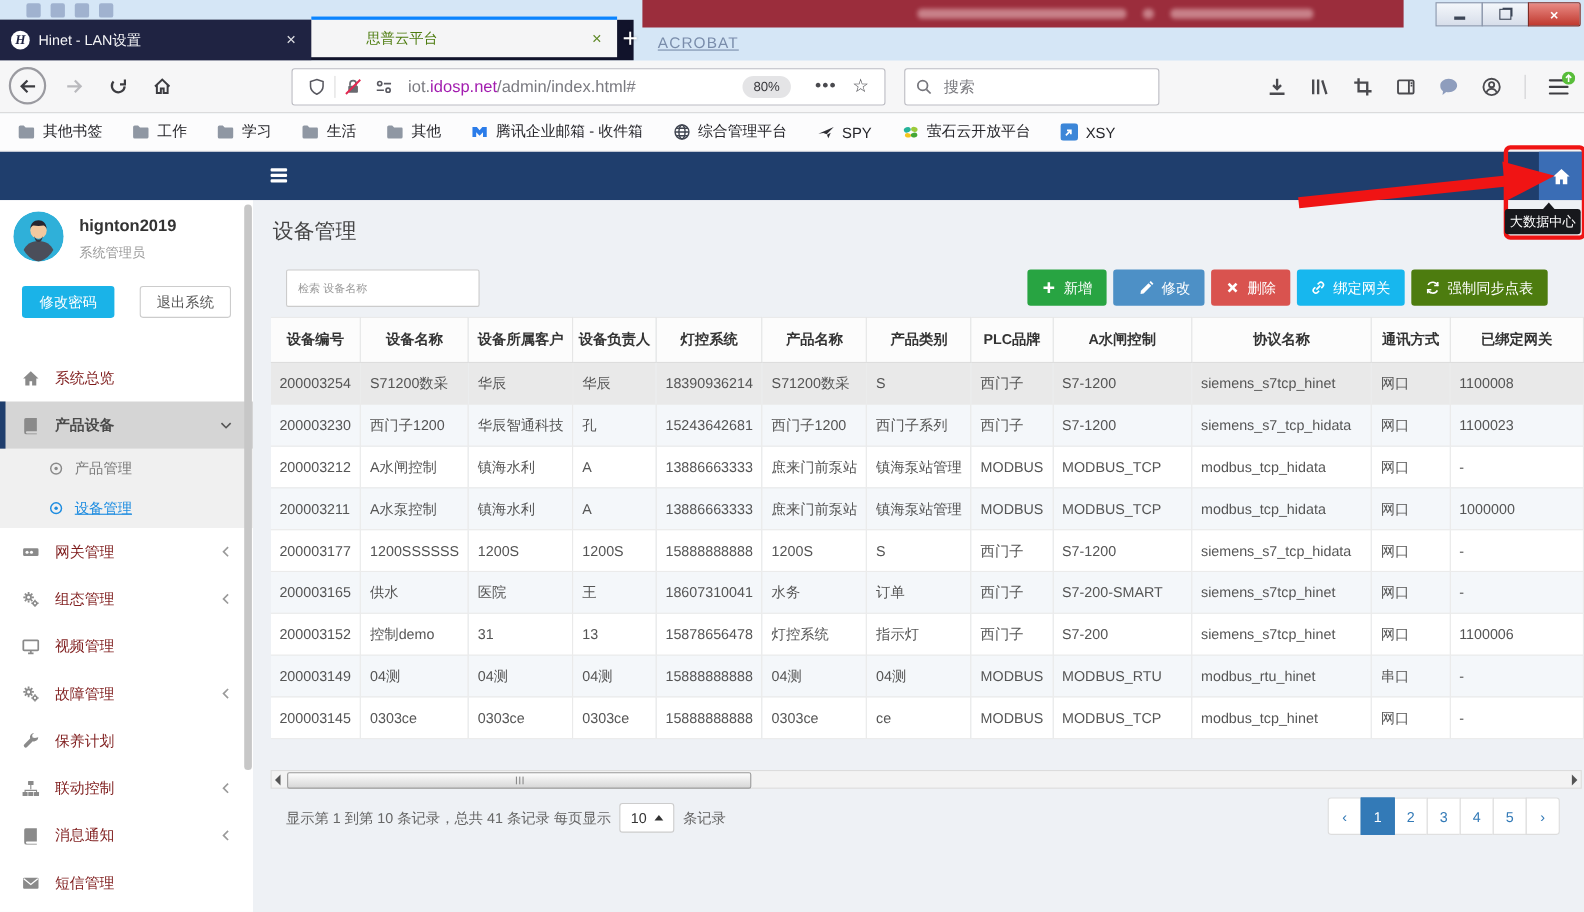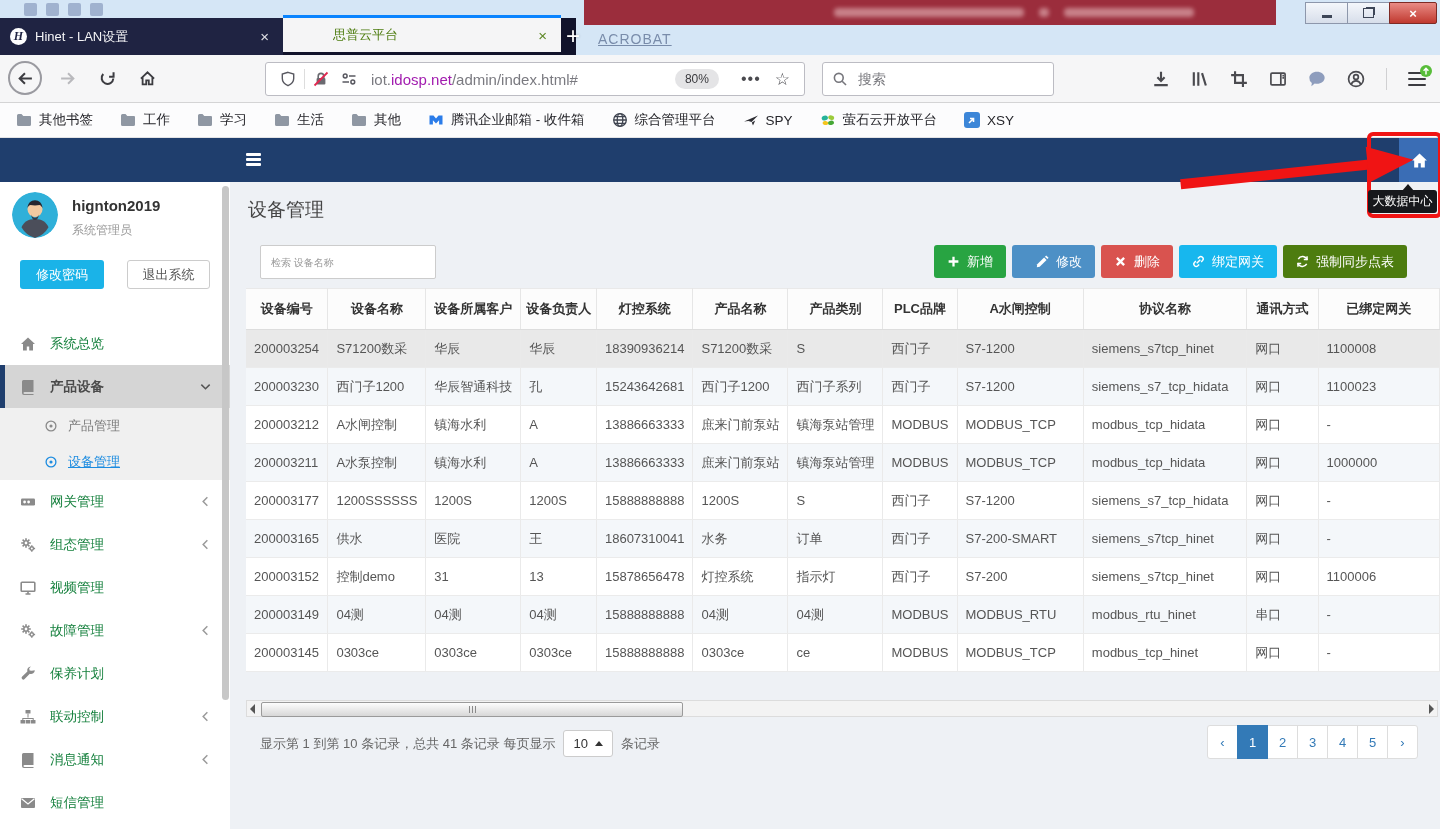--- a/index.html
+++ b/index.html
@@ -72,21 +72,21 @@
   .bigdata .g{width:17px;height:17px;}
 
   .sidebar{position:absolute;left:0;top:44px;width:230px;height:647px;background:#fff;}
   .avatar{position:absolute;left:12px;top:10px;width:46px;height:46px;border-radius:50%;overflow:hidden;}
   .uname{position:absolute;left:72px;top:15px;font-size:15px;font-weight:bold;color:#333;}
   .urole{position:absolute;left:72px;top:40px;font-size:12px;color:#999;}
   .ubtn{position:absolute;top:78px;height:29px;border-radius:3px;font-size:13px;display:flex;align-items:center;justify-content:center;box-sizing:border-box;font-family:inherit;border:none;}
   .ubtn.pwd{left:20px;width:84px;background:#1ab3e8;color:#fff;}
   .ubtn.out{left:127px;width:83px;background:#fff;border:1px solid #ccc;color:#555;}
   .nav{position:absolute;left:0;top:140px;width:100%;}
-  .nav-item{height:43px;display:flex;align-items:center;padding:0 18px 0 20px;color:#15803d;font-size:13.5px;}
+  .nav-item{height:43px;display:flex;align-items:center;padding:0 18px 0 20px;color:#7f1d1d;font-size:13.5px;}
   .nav-item.act{background:#d5d5d5;border-left:5px solid #1f3e6d;padding-left:15px;color:#4a4a4a;font-weight:bold;}
   .nico{width:16px;height:16px;margin-right:14px;flex:none;}
   .nlab{flex:1;}
   .chev{width:13px;height:13px;flex:none;}
   .subnav{background:#f0f0f0;}
   .sub-item{height:36px;display:flex;align-items:center;padding-left:44px;font-size:13px;color:#7b7b7b;}
   .sico{width:14px;height:14px;margin-right:10px;flex:none;}
   .sub-item.act .slab{color:#1d8ce0;text-decoration:underline;}
   .sb-scroll{position:absolute;right:1px;top:4px;width:7px;height:514px;background:#c7c7c7;border-radius:4px;}
 

